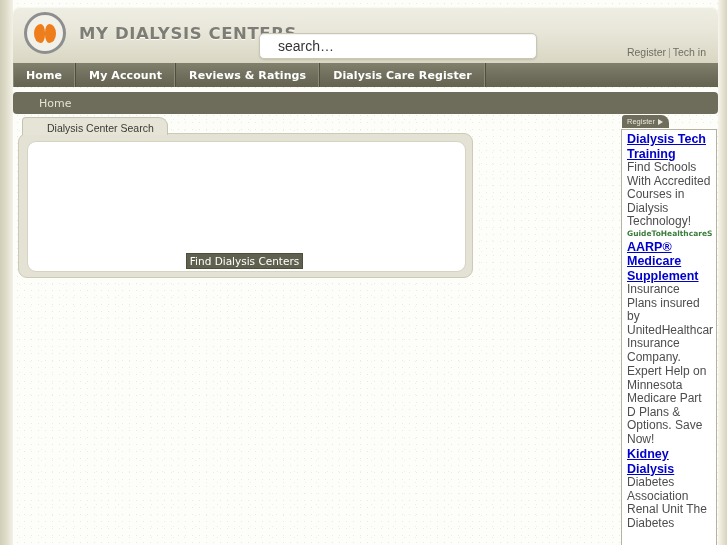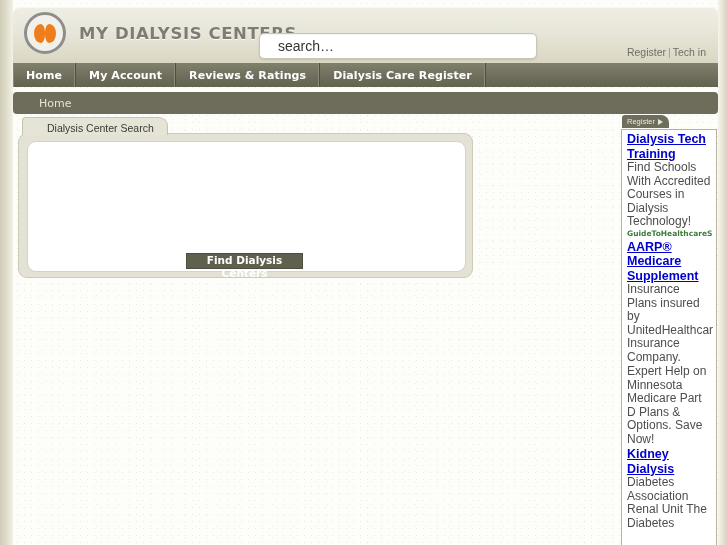--- a/index.html
+++ b/index.html
@@ -264,21 +264,21 @@
     border-top: 4px solid #8d8a78;
   }
   #submit-btn {
     position: absolute;
     left: 186px; top: 253px;
     width: 117px; height: 16px;
     background: #60604e;
     border: 1px solid #4e4e3e;
     color: #ffffff;
     font-family: "DejaVu Sans", sans-serif;
-    font-weight: bold;
+    font-weight: normal;
     font-size: 10.5px;
     cursor: pointer;
     z-index: 4;
     box-sizing: border-box;
     line-height: 13px;
     text-align: center;
     padding: 0;
   }
 
   

